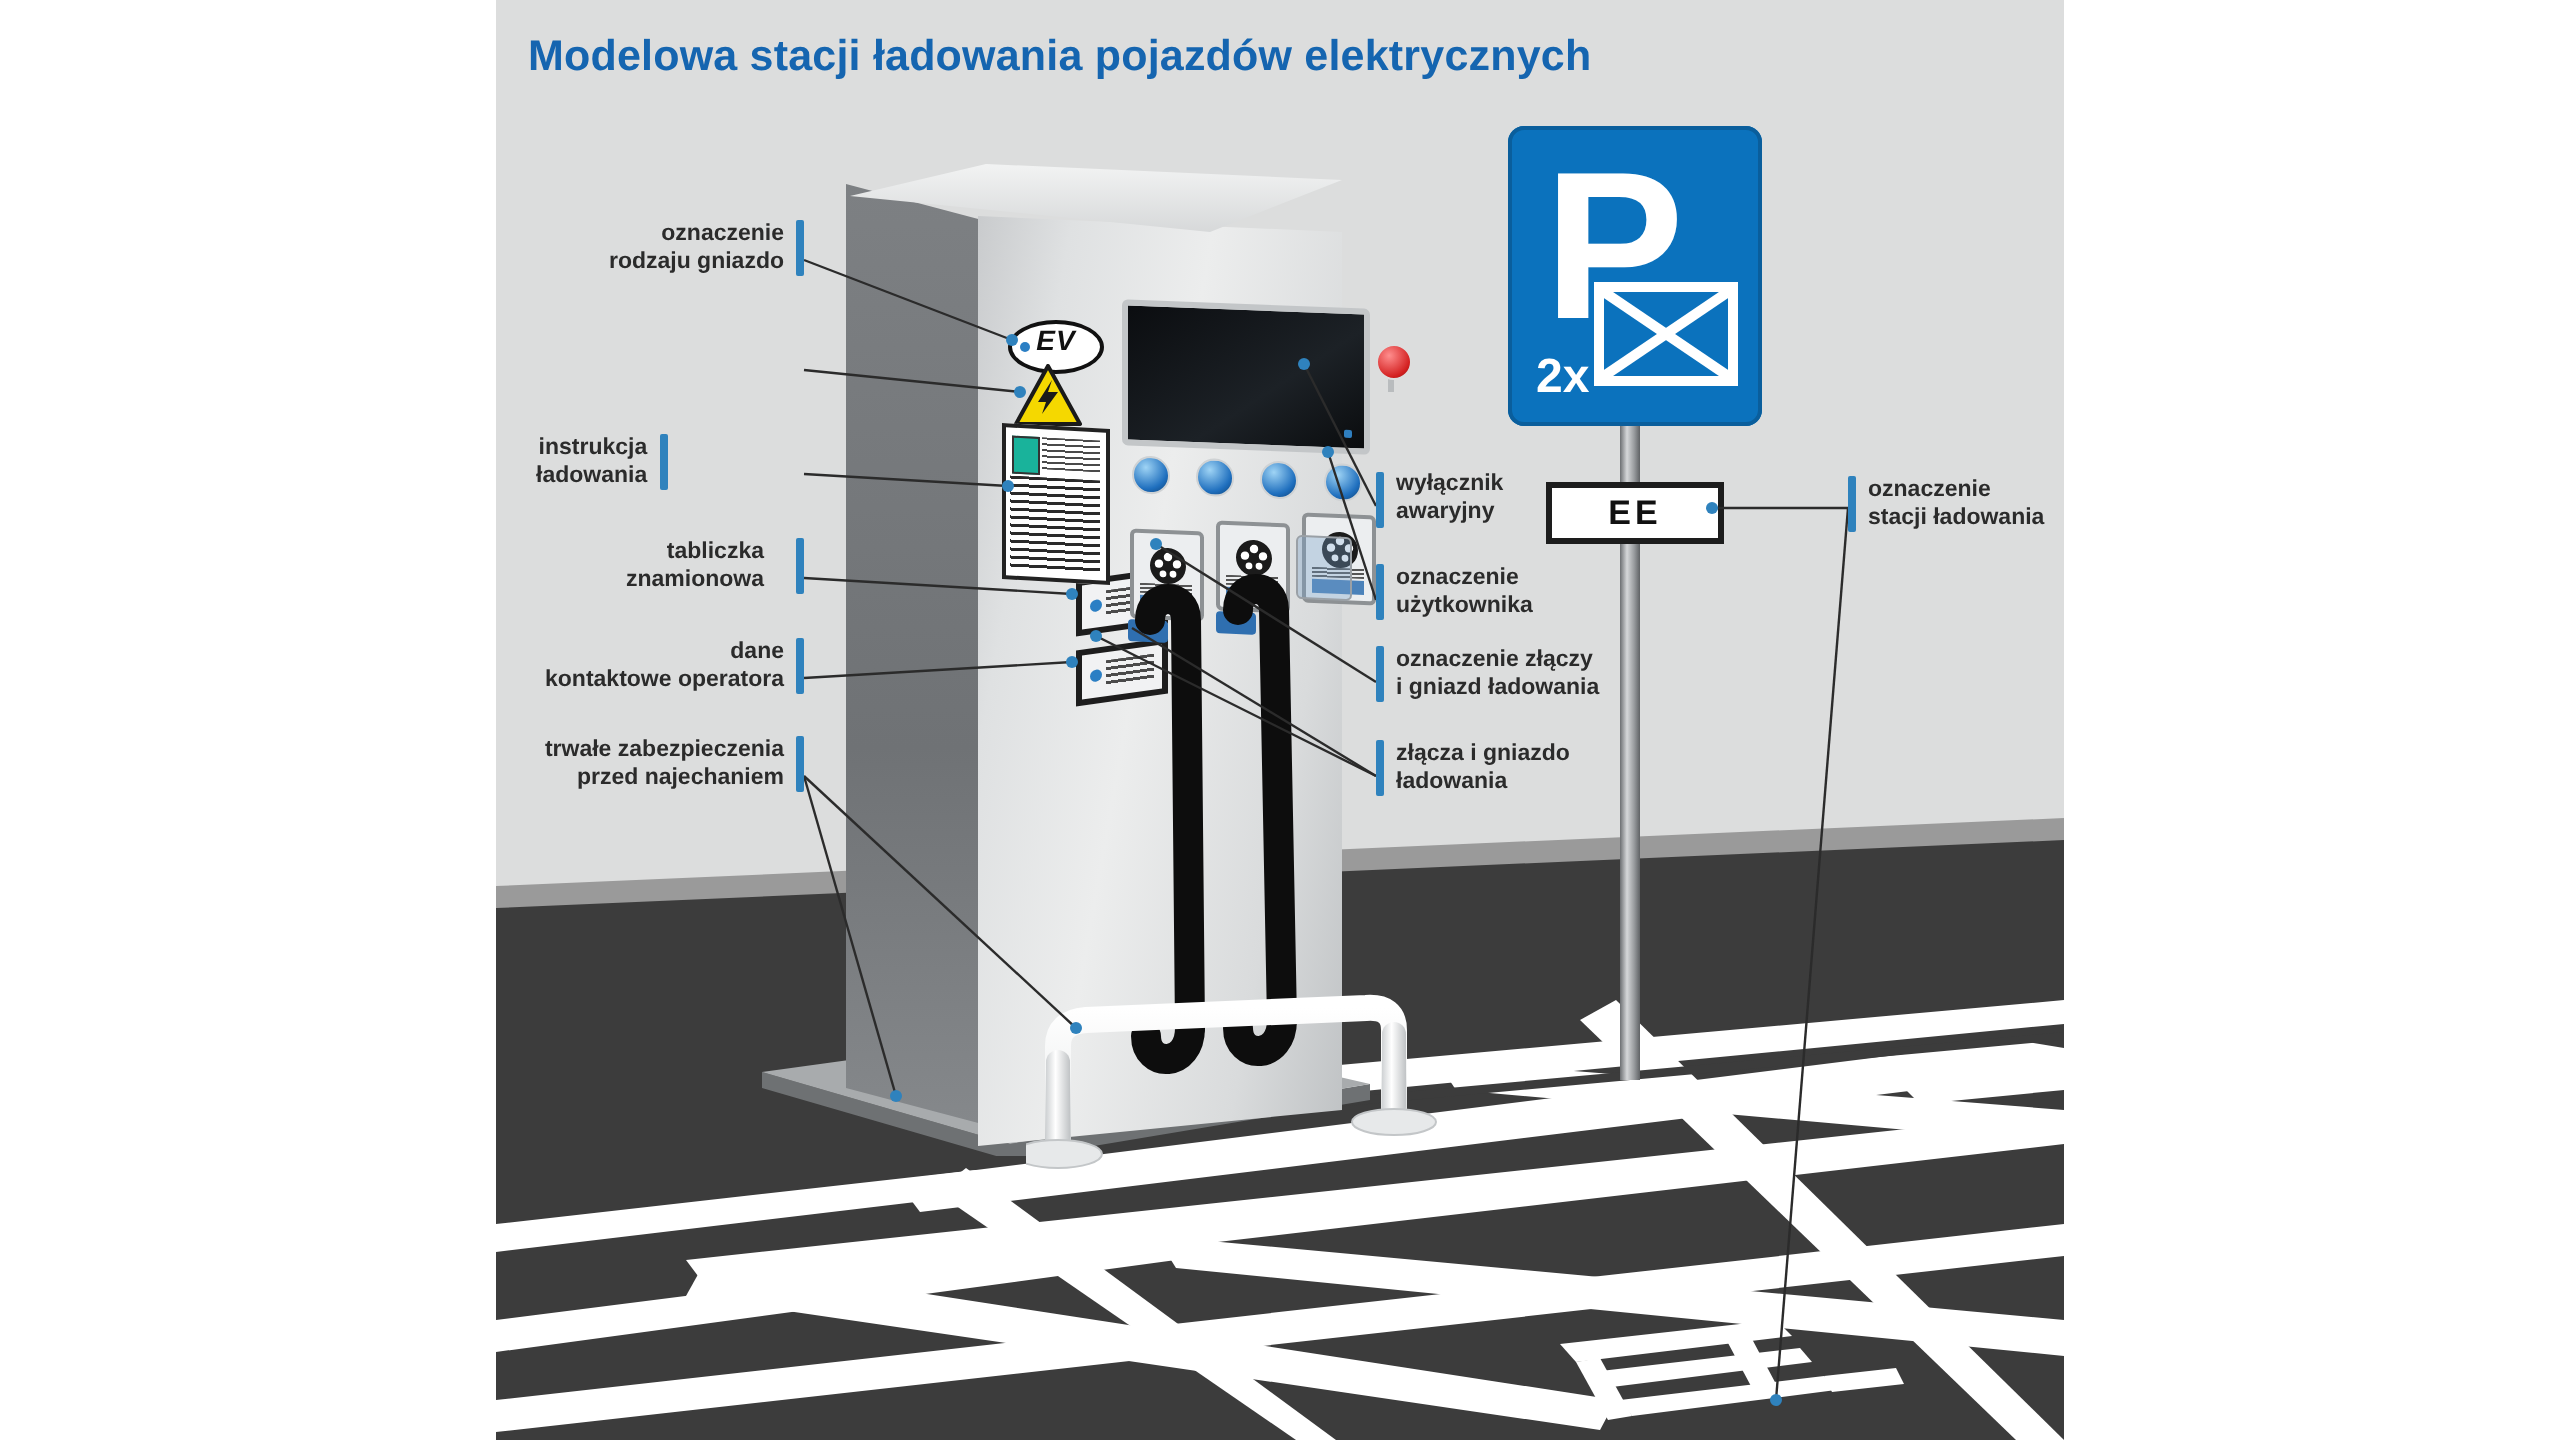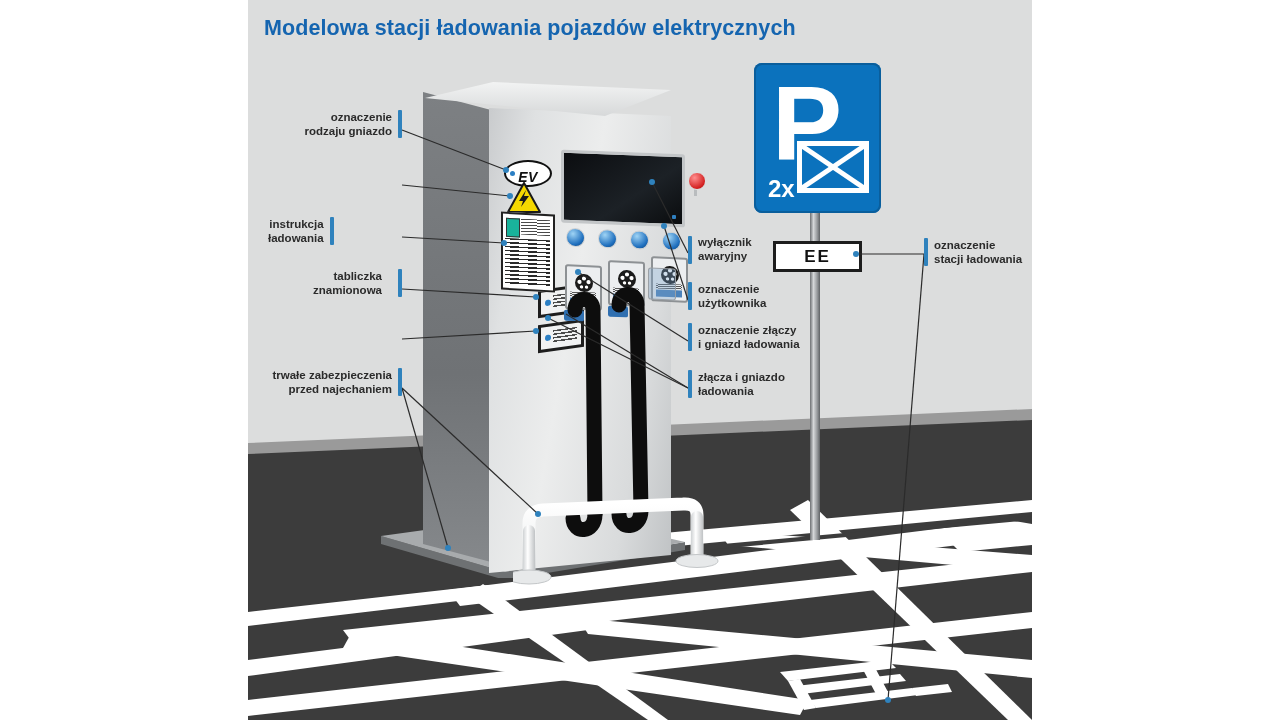--- a/index.html
+++ b/index.html
@@ -35,21 +35,21 @@
 
   
   .pad{position:absolute;left:127px;top:498px;width:310px;height:80px;}
   .pad-top{position:absolute;left:0;top:0;width:310px;height:80px;background:#a8abad;
      clip-path:polygon(6px 38px, 180px 14px, 310px 44px, 130px 74px);}
   .pad-edge{position:absolute;left:0;top:0;width:310px;height:80px;background:#6e7173;
      clip-path:polygon(6px 38px, 6px 46px, 130px 82px, 310px 52px, 310px 44px, 130px 74px);}
 
   
   .ev-badge{position:absolute;left:256px;top:160px;width:44px;height:23px;background:#ffffff;
-     border:2px solid #111;border-radius:50%;display:flex;align-items:flex-end;justify-content:center;
+     border:2px solid #111;border-radius:50%;display:flex;align-items:flex-start;justify-content:center;
      font-weight:bold;font-style:italic;font-size:14px;color:#111;letter-spacing:.5px;}
   .ev-badge .dot{position:absolute;left:4px;top:9px;width:5px;height:5px;border-radius:50%;background:#2b7fc4;}
   .warn-wrap{position:absolute;left:259px;top:182px;width:34px;height:31px;}
   .warn-wrap svg{position:absolute;left:0;top:0;}
 
   .instr{position:absolute;left:253px;top:213px;width:50px;height:74px;background:#ffffff;
      border:2px solid #222;transform:skewY(3.2deg);overflow:hidden;}
   .instr .sw{position:absolute;left:3px;top:4px;width:12px;height:17px;background:#19b39b;border:1px solid #333;}
   .instr .txt{position:absolute;left:18px;top:4px;width:29px;height:16px;
      background:repeating-linear-gradient(180deg,#4a4a4a 0 1px,transparent 1px 3px);}
@@ -350,20 +350,24 @@
     <div class="callout left" style="left:20px;top:217px;width:134px;justify-content:flex-start;">
       <span class="txt"><span>instrukcja</span><br><span>ładowania</span></span>
       <span class="tick" style="height:28px;"></span>
     </div>
 
     <div class="callout left" style="left:20px;top:269px;width:134px;justify-content:flex-end;gap:16px;">
       <span class="txt"><span>tabliczka</span><br><span>znamionowa</span></span>
       <span class="tick" style="height:28px;"></span>
     </div>
 
+    <div class="callout left" style="left:0px;top:319px;width:154px;justify-content:flex-end;">
+      <span class="txt"><span>dane</span><br><span>kontaktowe operatora</span></span>
+      <span class="tick" style="height:28px;"></span>
+    </div>
 
     <div class="callout left" style="left:0px;top:368px;width:154px;justify-content:flex-end;">
       <span class="txt"><span>trwałe zabezpieczenia</span><br><span>przed najechaniem</span></span>
       <span class="tick" style="height:28px;"></span>
     </div>
 
     <div class="callout right" style="left:440px;top:235px;align-items:flex-end;">
       <span class="tick" style="height:28px;"></span>
       <span class="txt"><span>wyłącznik</span><br><span>awaryjny</span></span>
     </div>

